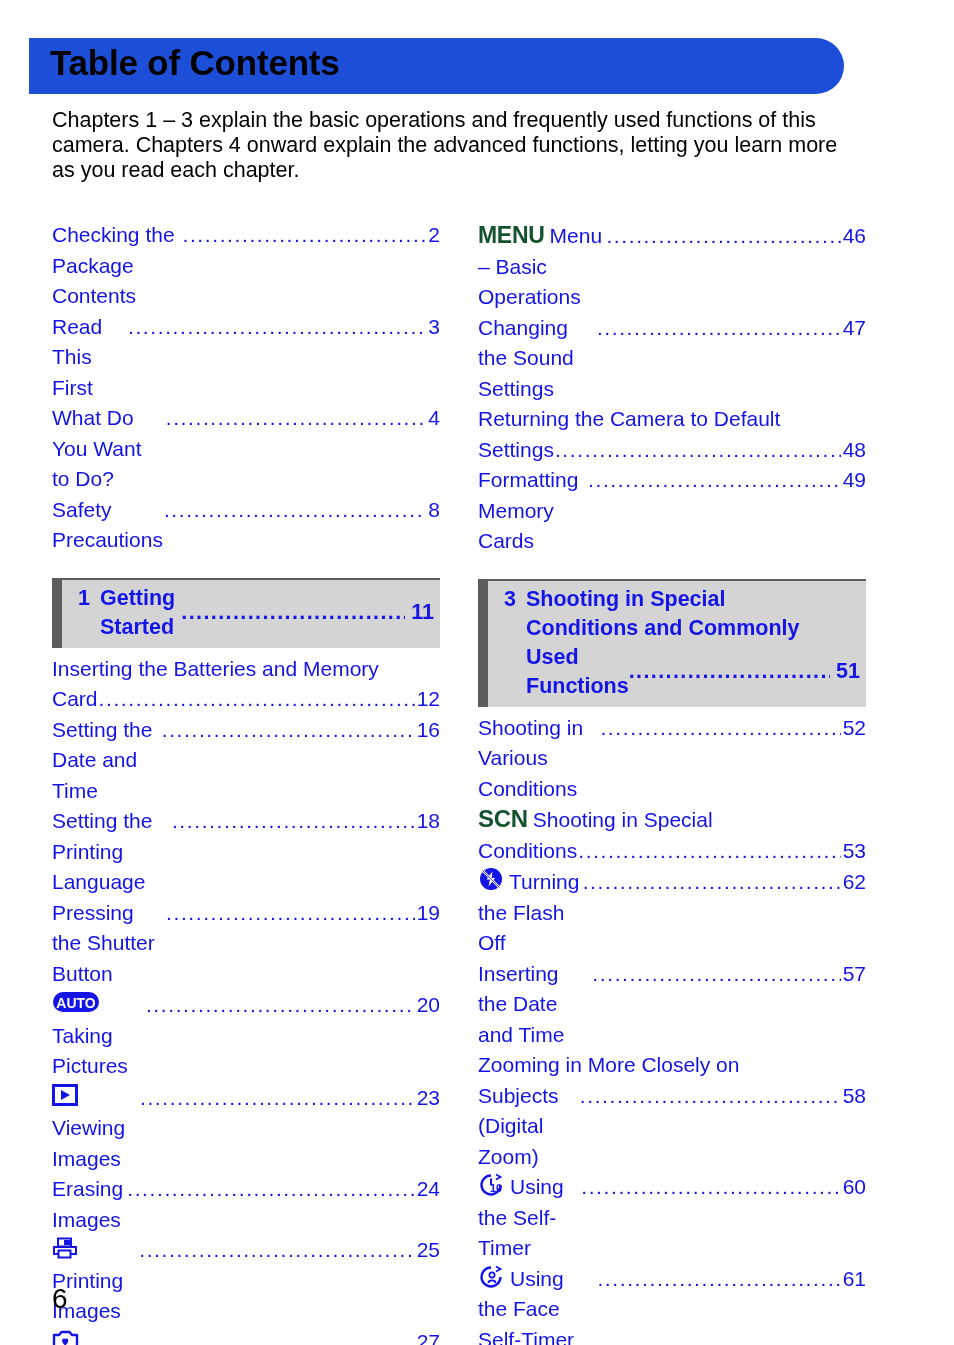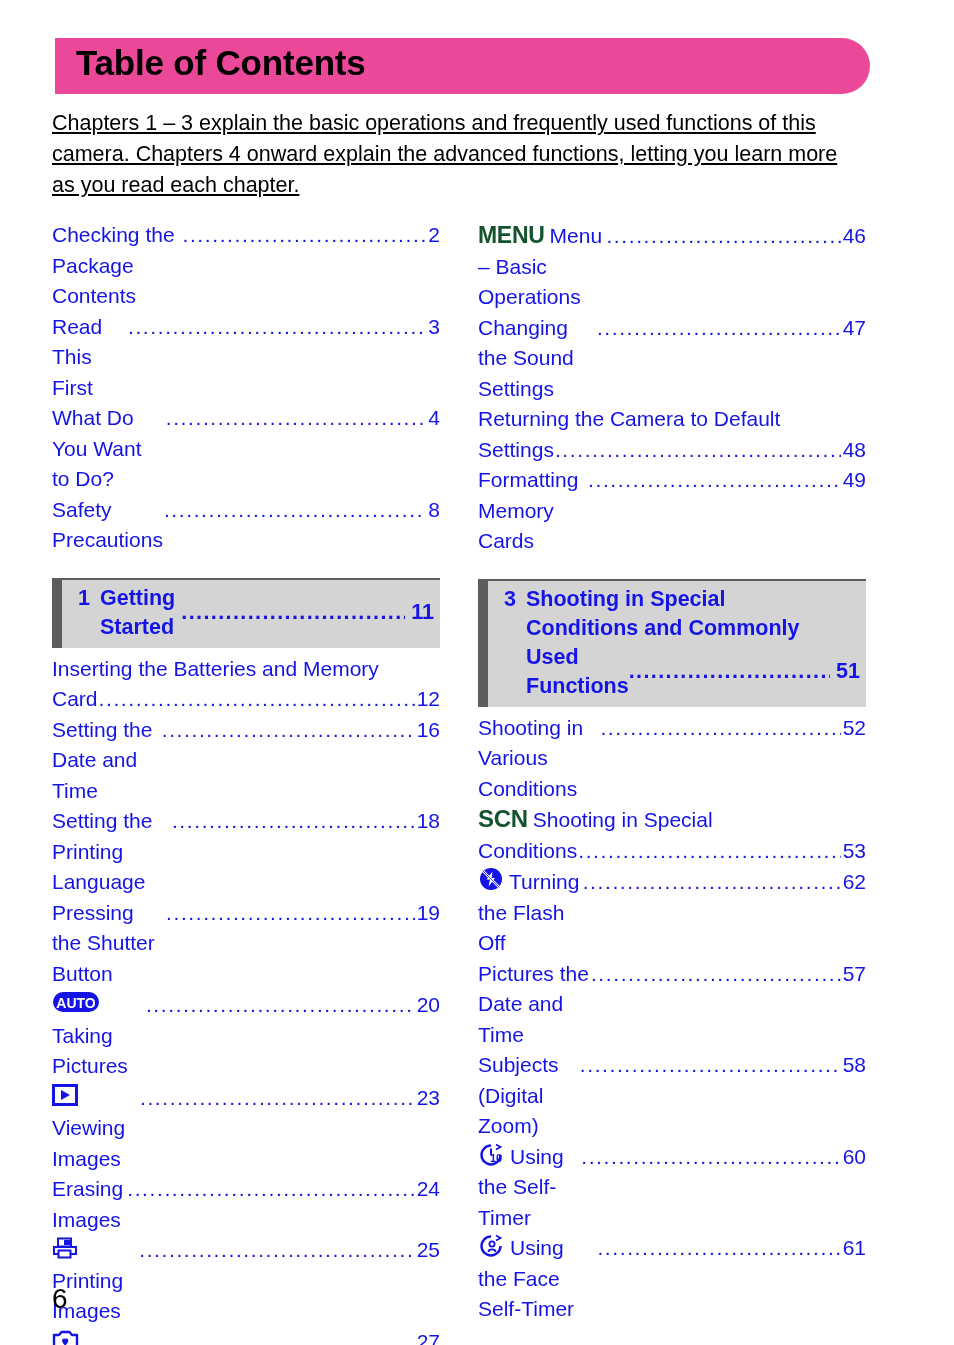--- a/index.html
+++ b/index.html
@@ -18,48 +18,47 @@
   .page {
     position: relative;
     width: 954px;
     height: 1345px;
     box-sizing: border-box;
   }
 
   
   .title-bar {
     position: absolute;
-    left: 55px;
+    left: 29px;
     top: 38px;
     width: 815px;
     height: 56px;
-    background: #ec4899;
+    background: #1d4ed8;
     border-radius: 0 28px 28px 0;
   }
   .title-bar .title-text {
     position: absolute;
     left: 21px;
     top: 5px;
     font-size: 35px;
     font-weight: bold;
     color: #000000;
     letter-spacing: -0.2px;
     white-space: nowrap;
   }
 
   
   .intro {
     position: absolute;
     left: 52px;
     top: 108px;
     width: 812px;
     font-size: 21.5px;
-    line-height: 31px;
+    line-height: 25px;
     color: #000000;
-    text-decoration: underline;
   }
 
   
   .col {
     position: absolute;
     top: 220px;
     width: 388px;
   }
   .col-left  { left: 52px; }
   .col-right { left: 478px; }
@@ -394,26 +393,27 @@
                 <path d="M14.5 5.5 L8.5 13.5 L12 13.5 L10.5 20.5 L17 12 L13.5 12 Z" fill="#ffffff"></path>
                 <path d="M4.5 4.5 L21.5 21.5" stroke="#ffffff" stroke-width="2.4"></path>
                 <path d="M4.5 4.5 L21.5 21.5" stroke="#1414e6" stroke-width="0.8"></path>
               </svg></span>Turning the Flash Off</span>
           <span class="dots"></span>
           <span class="pg">62</span>
         </span>
       </div>
       <div class="entry">
         <span class="line">
-          <span class="label">Pictures the Date and Time</span>
+          <span class="label">Inserting the Date and Time</span>
           <span class="dots"></span>
           <span class="pg">57</span>
         </span>
       </div>
       <div class="entry">
+        <span class="cont"><span class="label">Zooming in More Closely on</span></span>
         <span class="line">
           <span class="label">Subjects (Digital Zoom)</span>
           <span class="dots"></span>
           <span class="pg">58</span>
         </span>
       </div>
       <div class="entry">
         <span class="line">
           <span class="label"><span class="ic"><svg width="27" height="25" viewBox="0 0 27 25" xmlns="http://www.w3.org/2000/svg">
                 <path d="M13 3.5 A9.5 9.5 0 1 0 22.5 13" fill="none" stroke="#1414e6" stroke-width="2.4"></path>

